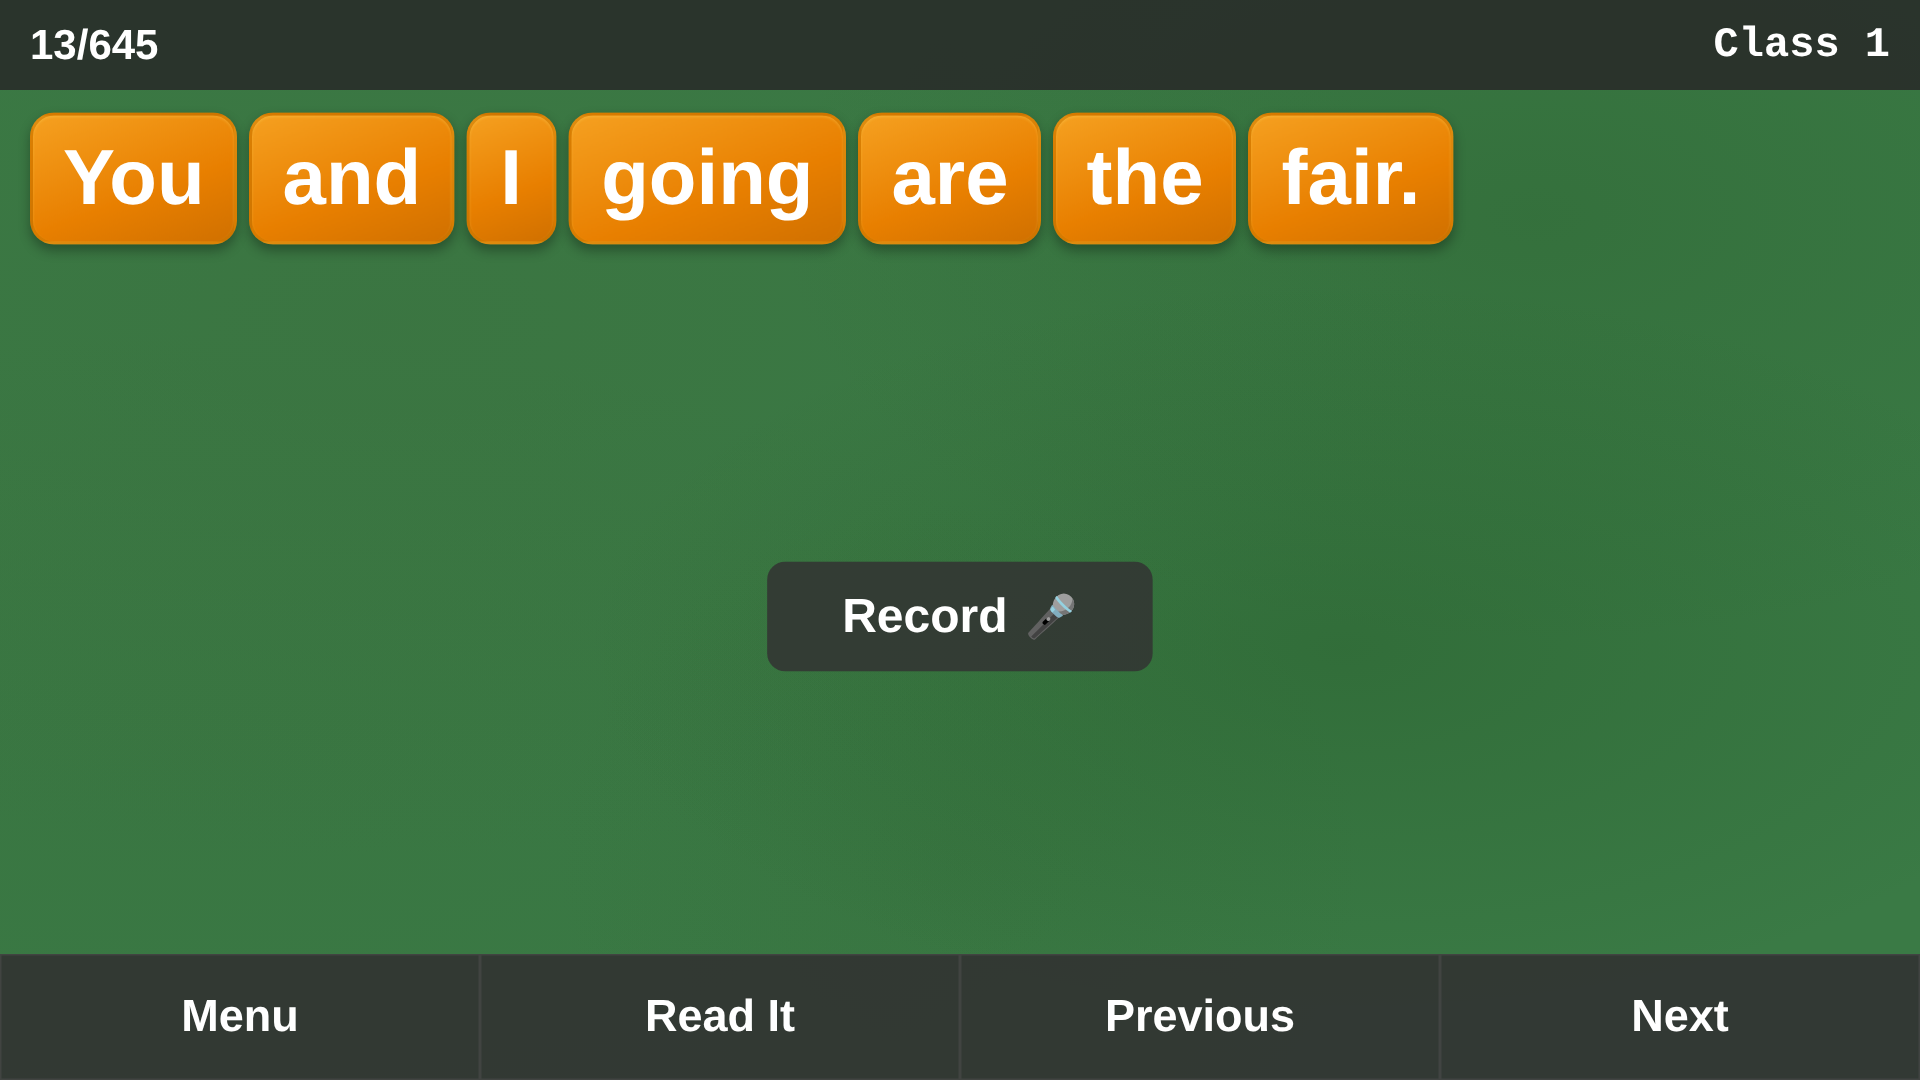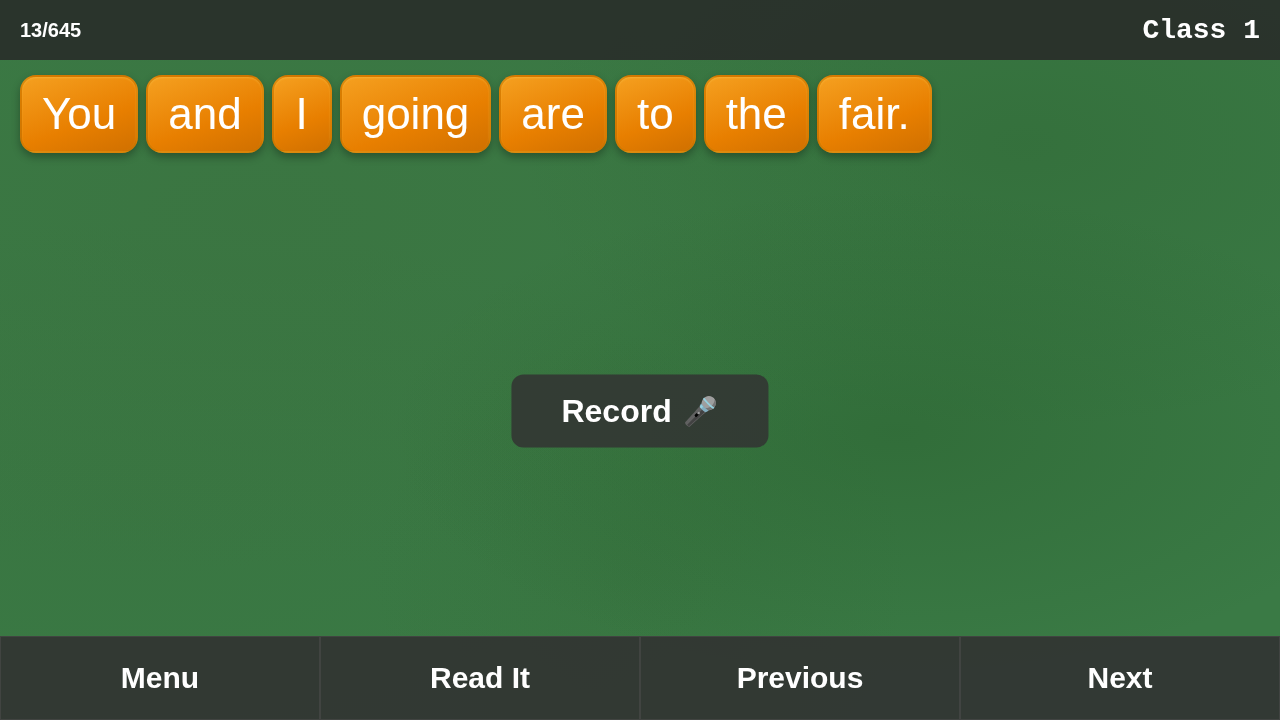--- a/index.html
+++ b/index.html
@@ -43,21 +43,21 @@
       background-color: rgba(40, 40, 40, 0.85);
       display: flex;
       align-items: center;
       justify-content: space-between;
       padding: 0 20px;
       z-index: 10;
     }
 
     .counter {
       color: white;
-      font-size: 20px;
+      font-size: 28px;
       font-weight: bold;
     }
 
     .class-label {
       color: white;
       font-size: 28px;
       font-weight: bold;
       font-family: Liberation Mono, monospace;
     }
 
@@ -71,22 +71,22 @@
       flex-wrap: wrap;
       gap: 8px;
       padding: 10px;
       z-index: 10;
     }
 
     .word-tile {
       background: linear-gradient(160deg, #f5a020 0%, #e87f00 60%, #d07000 100%);
       border-radius: 16px;
       color: white;
-      font-size: 44px;
-      font-weight: normal;
+      font-size: 52px;
+      font-weight: bold;
       padding: 12px 20px;
       display: flex;
       align-items: center;
       justify-content: center;
       min-width: 60px;
       box-shadow: 0 4px 8px rgba(0,0,0,0.3), inset 0 1px 2px rgba(255,220,100,0.3);
       cursor: pointer;
       border: 2px solid rgba(200, 120, 0, 0.5);
     }
 
@@ -160,21 +160,20 @@
   <span class="class-label">Class 1</span>
 </div>
 
 <div class="words-area">
 
 <div class="word-tile">You</div>
     <div class="word-tile">and</div>
     <div class="word-tile">I</div>
     <div class="word-tile">going</div>
     <div class="word-tile">are</div>
-    <div class="word-tile">to</div>
     <div class="word-tile">the</div>
     <div class="word-tile">fair.</div>
   </div>
 
 <div class="record-btn-container">
   <button class="record-btn">
     <span>Record</span>
     <span class="mic-icon">🎤</span>
   </button>
 </div>

